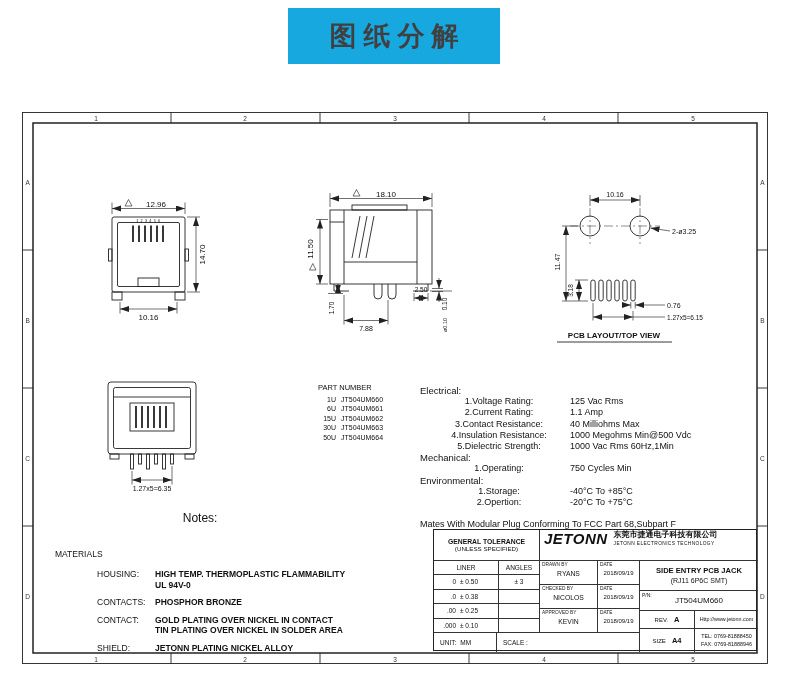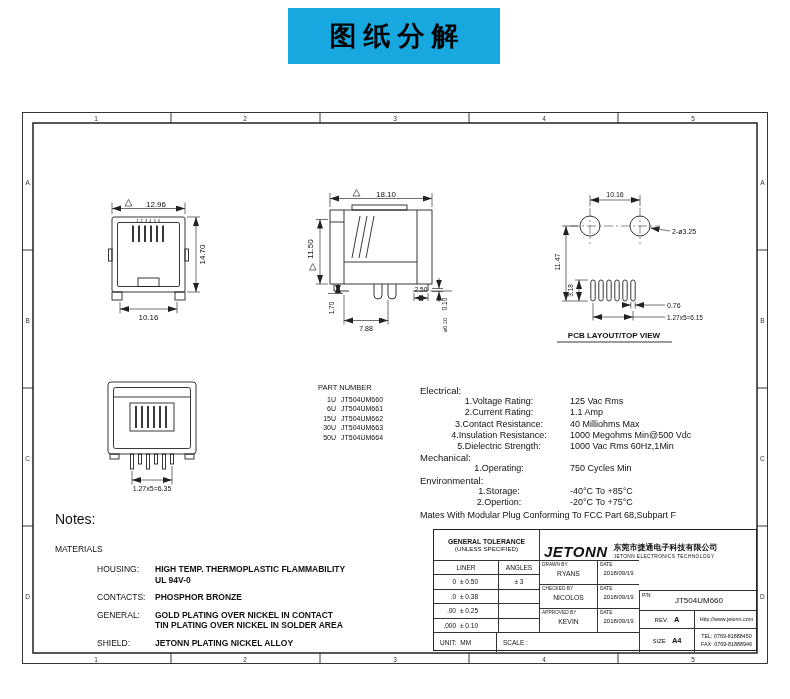--- a/index.html
+++ b/index.html
@@ -4,21 +4,21 @@
 <style>
   :root{ --accent:#18a8e0; --ink:#222; --paper:#ffffff; }
   *{box-sizing:border-box}
   html,body{margin:0;padding:0;background:#fff;}
   body{width:790px;height:699px;position:relative;overflow:hidden;
        font-family:"Liberation Sans",sans-serif;color:#111;}
 
   
   .banner{position:absolute;left:288px;top:8px;width:212px;height:56px;
           background:var(--accent);display:flex;align-items:center;justify-content:center;}
-  .banner span{color:#000000;font-size:27px;font-weight:bold;letter-spacing:7px;padding-left:7px;}
+  .banner span{color:#404040;font-size:27px;font-weight:bold;letter-spacing:7px;padding-left:7px;}
 
   
   .sheet{position:absolute;left:22px;top:112px;width:746px;height:552px;background:var(--paper);}
   svg.frame{position:absolute;left:0;top:0;}
   .frame line,.frame rect,.frame path,.frame circle,.frame polygon{fill:none;stroke:var(--ink);stroke-width:0.9px;}
   .frame .ol{stroke-width:1.5px;}
   .frame .dm{stroke:#333;stroke-width:0.7px;}
   .frame .cl{stroke:#444;stroke-width:0.6px;stroke-dasharray:9 3 2 3;}
   .frame .thick{stroke-width:1.8px;}
   .frame .mk{fill:#222;stroke:none;}
@@ -36,45 +36,45 @@
   .parts .hdr{font-size:7.5px;margin-bottom:2px;}
   .parts .row{display:flex;}
   .parts .qty{width:18px;text-align:right;margin-right:5px;}
 
   
   .specs{position:absolute;left:398px;top:273px;width:296px;font-size:9px;line-height:11.2px;}
   .specs .sec{font-size:9.5px;}
   .specs .row{display:flex;}
   .specs .lbl{width:150px;padding-left:8px;text-align:center;}
   .specs .val{flex:1;}
-  .specs .foot{margin-top:2px;}
+  .specs .foot{margin-top:11px;}
 
   
   .notes{position:absolute;left:33px;top:399px;font-size:8.5px;}
-  .notes .title{font-size:14px;margin-bottom:17px;}
+  .notes .title{font-size:12px;margin-bottom:24px;text-align:center;}
   .notes .mat{margin-bottom:10px;}
   .notes .item{display:flex;margin-bottom:7px;}
   .notes .lbl{width:58px;margin-left:42px;}
   .notes .lines div{line-height:10.5px;font-weight:bold;}
 
   
   .tb{position:absolute;left:411px;top:417px;width:324px;height:122px;
       border:1.4px solid #222;background:#fff;}
   .tb .c{position:absolute;border-left:1px solid #333;border-top:1px solid #333;overflow:hidden;}
   .tb .nl{border-left:none}
   .tb .nt{border-top:none}
   .tb .ctr{display:flex;flex-direction:column;align-items:center;justify-content:center;text-align:center;}
   .tb .tolT1{font-size:6.8px;font-weight:bold}
   .tb .tolT2{font-size:6.2px}
   .tb .h{font-size:6.5px;display:flex;align-items:center;justify-content:center}
   .tb .trow{font-size:6.5px;display:flex;align-items:center}
   .tb .trow .ln{width:22px;text-align:right;margin-right:4px}
   .tb .arow{font-size:6.5px;display:flex;align-items:center;justify-content:center}
   .tb .uv{font-size:6.5px;display:flex;align-items:center;padding-left:6px;gap:4px}
-  .tb .company{display:flex;align-items:flex-end;gap:6px;padding-left:4px}
+  .tb .company{display:flex;align-items:flex-start;gap:6px;padding-left:4px}
   .tb .logo{font-size:15px;font-weight:800;font-style:italic;letter-spacing:0.5px}
   .tb .cn{font-size:8px;font-weight:bold;line-height:10px}
   .tb .en{font-size:4.8px;letter-spacing:0.4px;line-height:7px}
   .tb .sign{padding:1px 2px}
   .tb .role{font-size:4.8px;color:#222}
   .tb .name{font-size:6.8px;text-align:center;margin-top:3px}
   .tb .dlab{font-size:4.8px}
   .tb .dval{font-size:6px;text-align:center;margin-top:3px}
   .tb .tl1{font-size:7.6px;font-weight:600;line-height:10px}
   .tb .tl2{font-size:7px;line-height:9px}
@@ -369,21 +369,21 @@
           <div>UL 94V-0</div>
         </span>
   </div>
   <div class="item">
     <span class="lbl">CONTACTS:</span>
     <span class="lines">
           <div>PHOSPHOR BRONZE</div>
         </span>
   </div>
   <div class="item">
-    <span class="lbl">GENERAL:</span>
+    <span class="lbl">CONTACT:</span>
     <span class="lines">
           <div>GOLD PLATING OVER NICKEL IN CONTACT</div>
           <div>TIN PLATING OVER NICKEL IN SOLDER AREA</div>
         </span>
   </div>
   <div class="item">
     <span class="lbl">SHIELD:</span>
     <span class="lines">
           <div>JETONN PLATING NICKEL ALLOY</div>
         </span>
@@ -455,20 +455,24 @@
   </div>
   <div class="c sign" style="left:105px;top:78px;width:58px;height:24px">
     <div class="role">APPROVED BY</div>
     <div class="name">KEVIN</div>
   </div>
   <div class="c sign" style="left:163px;top:78px;width:42px;height:24px">
     <div class="dlab">DATE</div>
     <div class="dval">2018/09/19</div>
   </div>
 
+  <div class="c ctr" style="left:205px;top:30px;width:119px;height:30px">
+    <div class="tl1">SIDE ENTRY PCB JACK</div>
+    <div class="tl2">(RJ11 6P6C SMT)</div>
+  </div>
   <div class="c ctr" style="left:205px;top:60px;width:119px;height:20px">
     <span class="pnl">P/N:</span>
     <span class="pnv">JT504UM660</span>
   </div>
   <div class="c kv" style="left:205px;top:80px;width:55px;height:18px">
     <span class="k">REV.</span>
     <span class="v">A</span>
   </div>
   <div class="c ctr" style="left:260px;top:80px;width:64px;height:18px">
     <span class="tiny">Http://www.jetonn.com</span>

